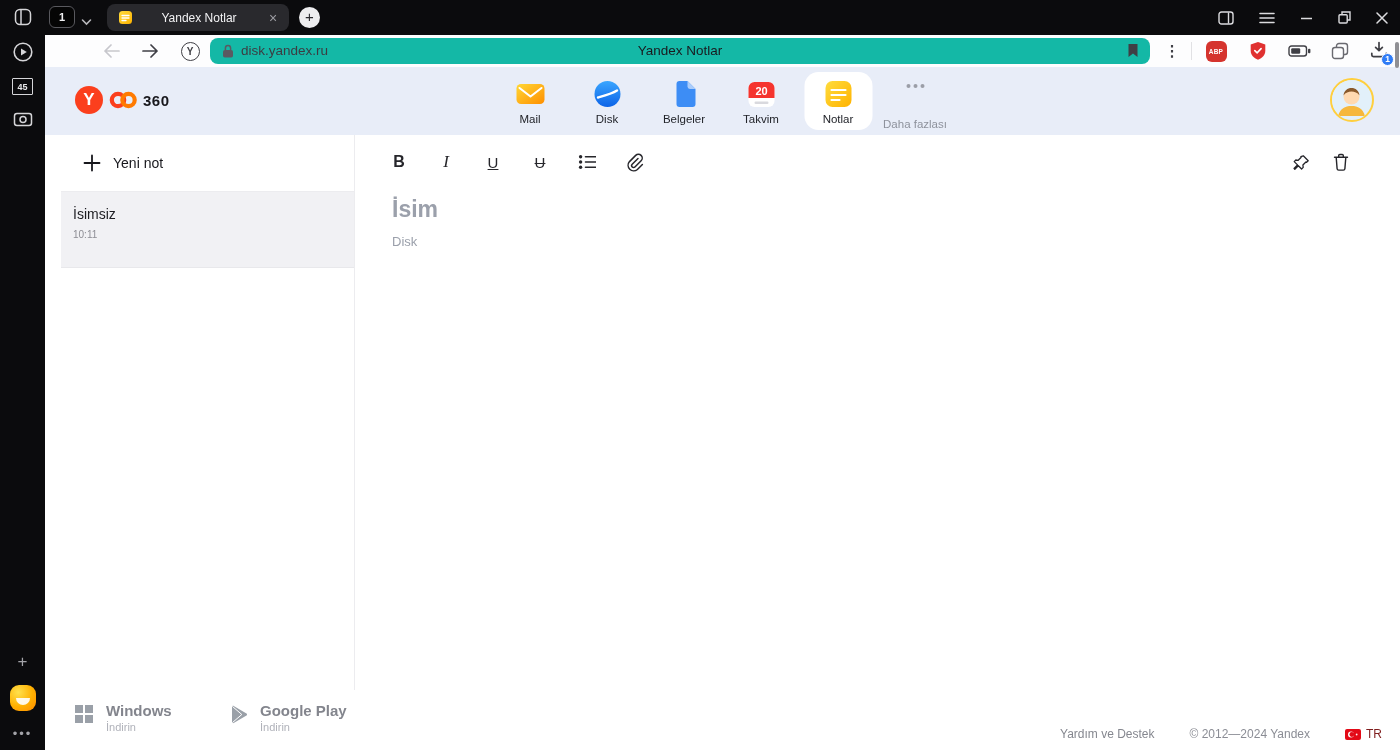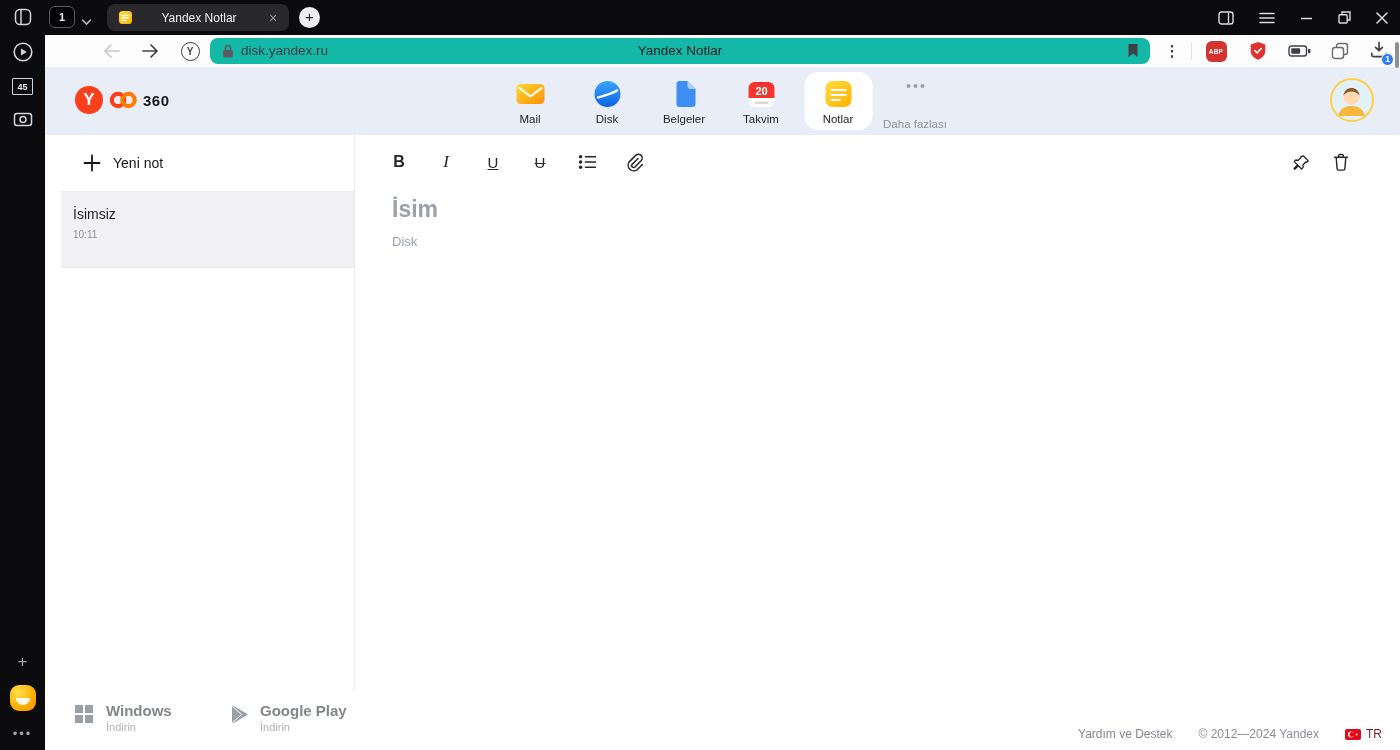--- a/index.html
+++ b/index.html
@@ -93,21 +93,21 @@
   .ed-body { margin:11px 0 0 37px; font-size:13px; color:#9ba0ab; cursor:text; }
 
   
   .footer { position:absolute; left:0; bottom:0; width:100%; height:60px; background:#fff; }
   .store { position:absolute; top:13px; display:flex; gap:13px; cursor:pointer; align-items:flex-start; }
   .store.win { left:30px; } .store.gp { left:185px; }
   .store-title { font-size:15px; font-weight:bold; color:#83858d; line-height:16px; }
   .store-sub { font-size:11px; color:#b0b2ba; margin-top:2px; }
   .win-grid { display:grid; grid-template-columns:8px 8px; grid-gap:2px; margin-top:2px; }
   .win-grid i { width:8px; height:8px; background:#9aa0a8; }
-  .foot-right { position:absolute; right:18px; bottom:9px; display:flex; align-items:center; gap:26px; }
+  .foot-right { position:absolute; right:18px; bottom:9px; display:flex; align-items:center; gap:35px; }
   .foot-link { font-size:12px; color:#85878f; cursor:pointer; }
   .foot-copy { font-size:12px; color:#8b8d95; }
   .lang { display:flex; align-items:center; gap:5px; cursor:pointer; }
   .lang-code { font-size:12px; color:#7f1d1d; }
 </style>
 </head>
 <body>
 
 <div class="screen">
 

